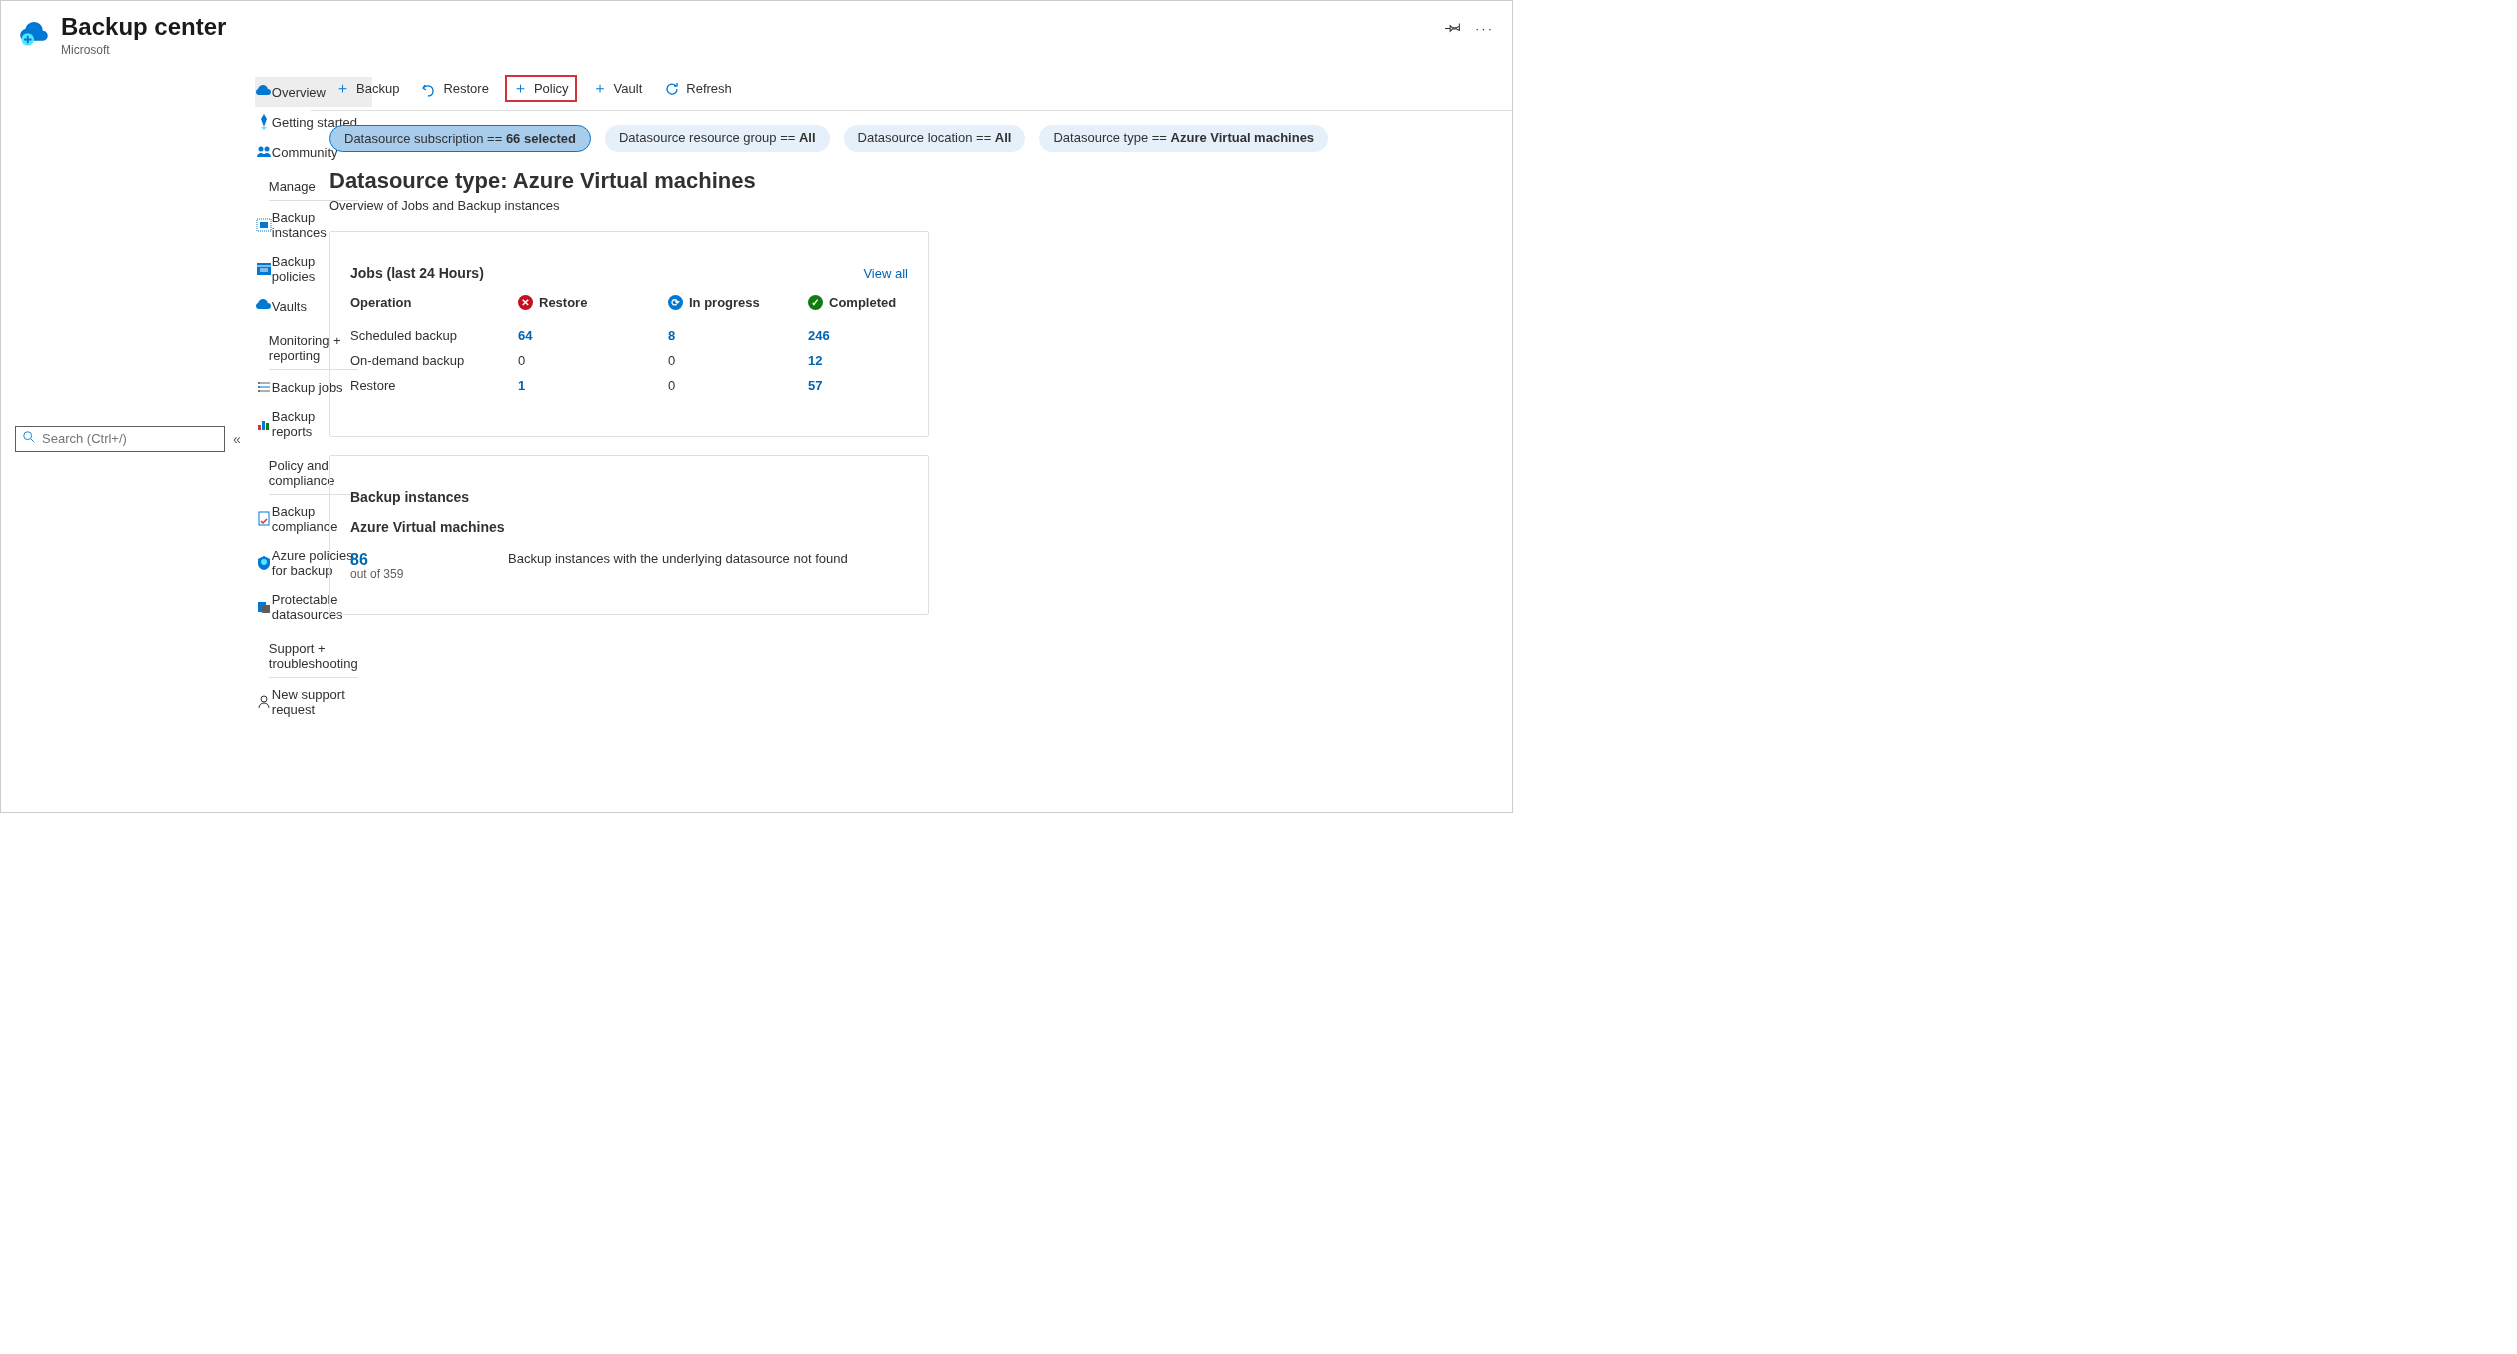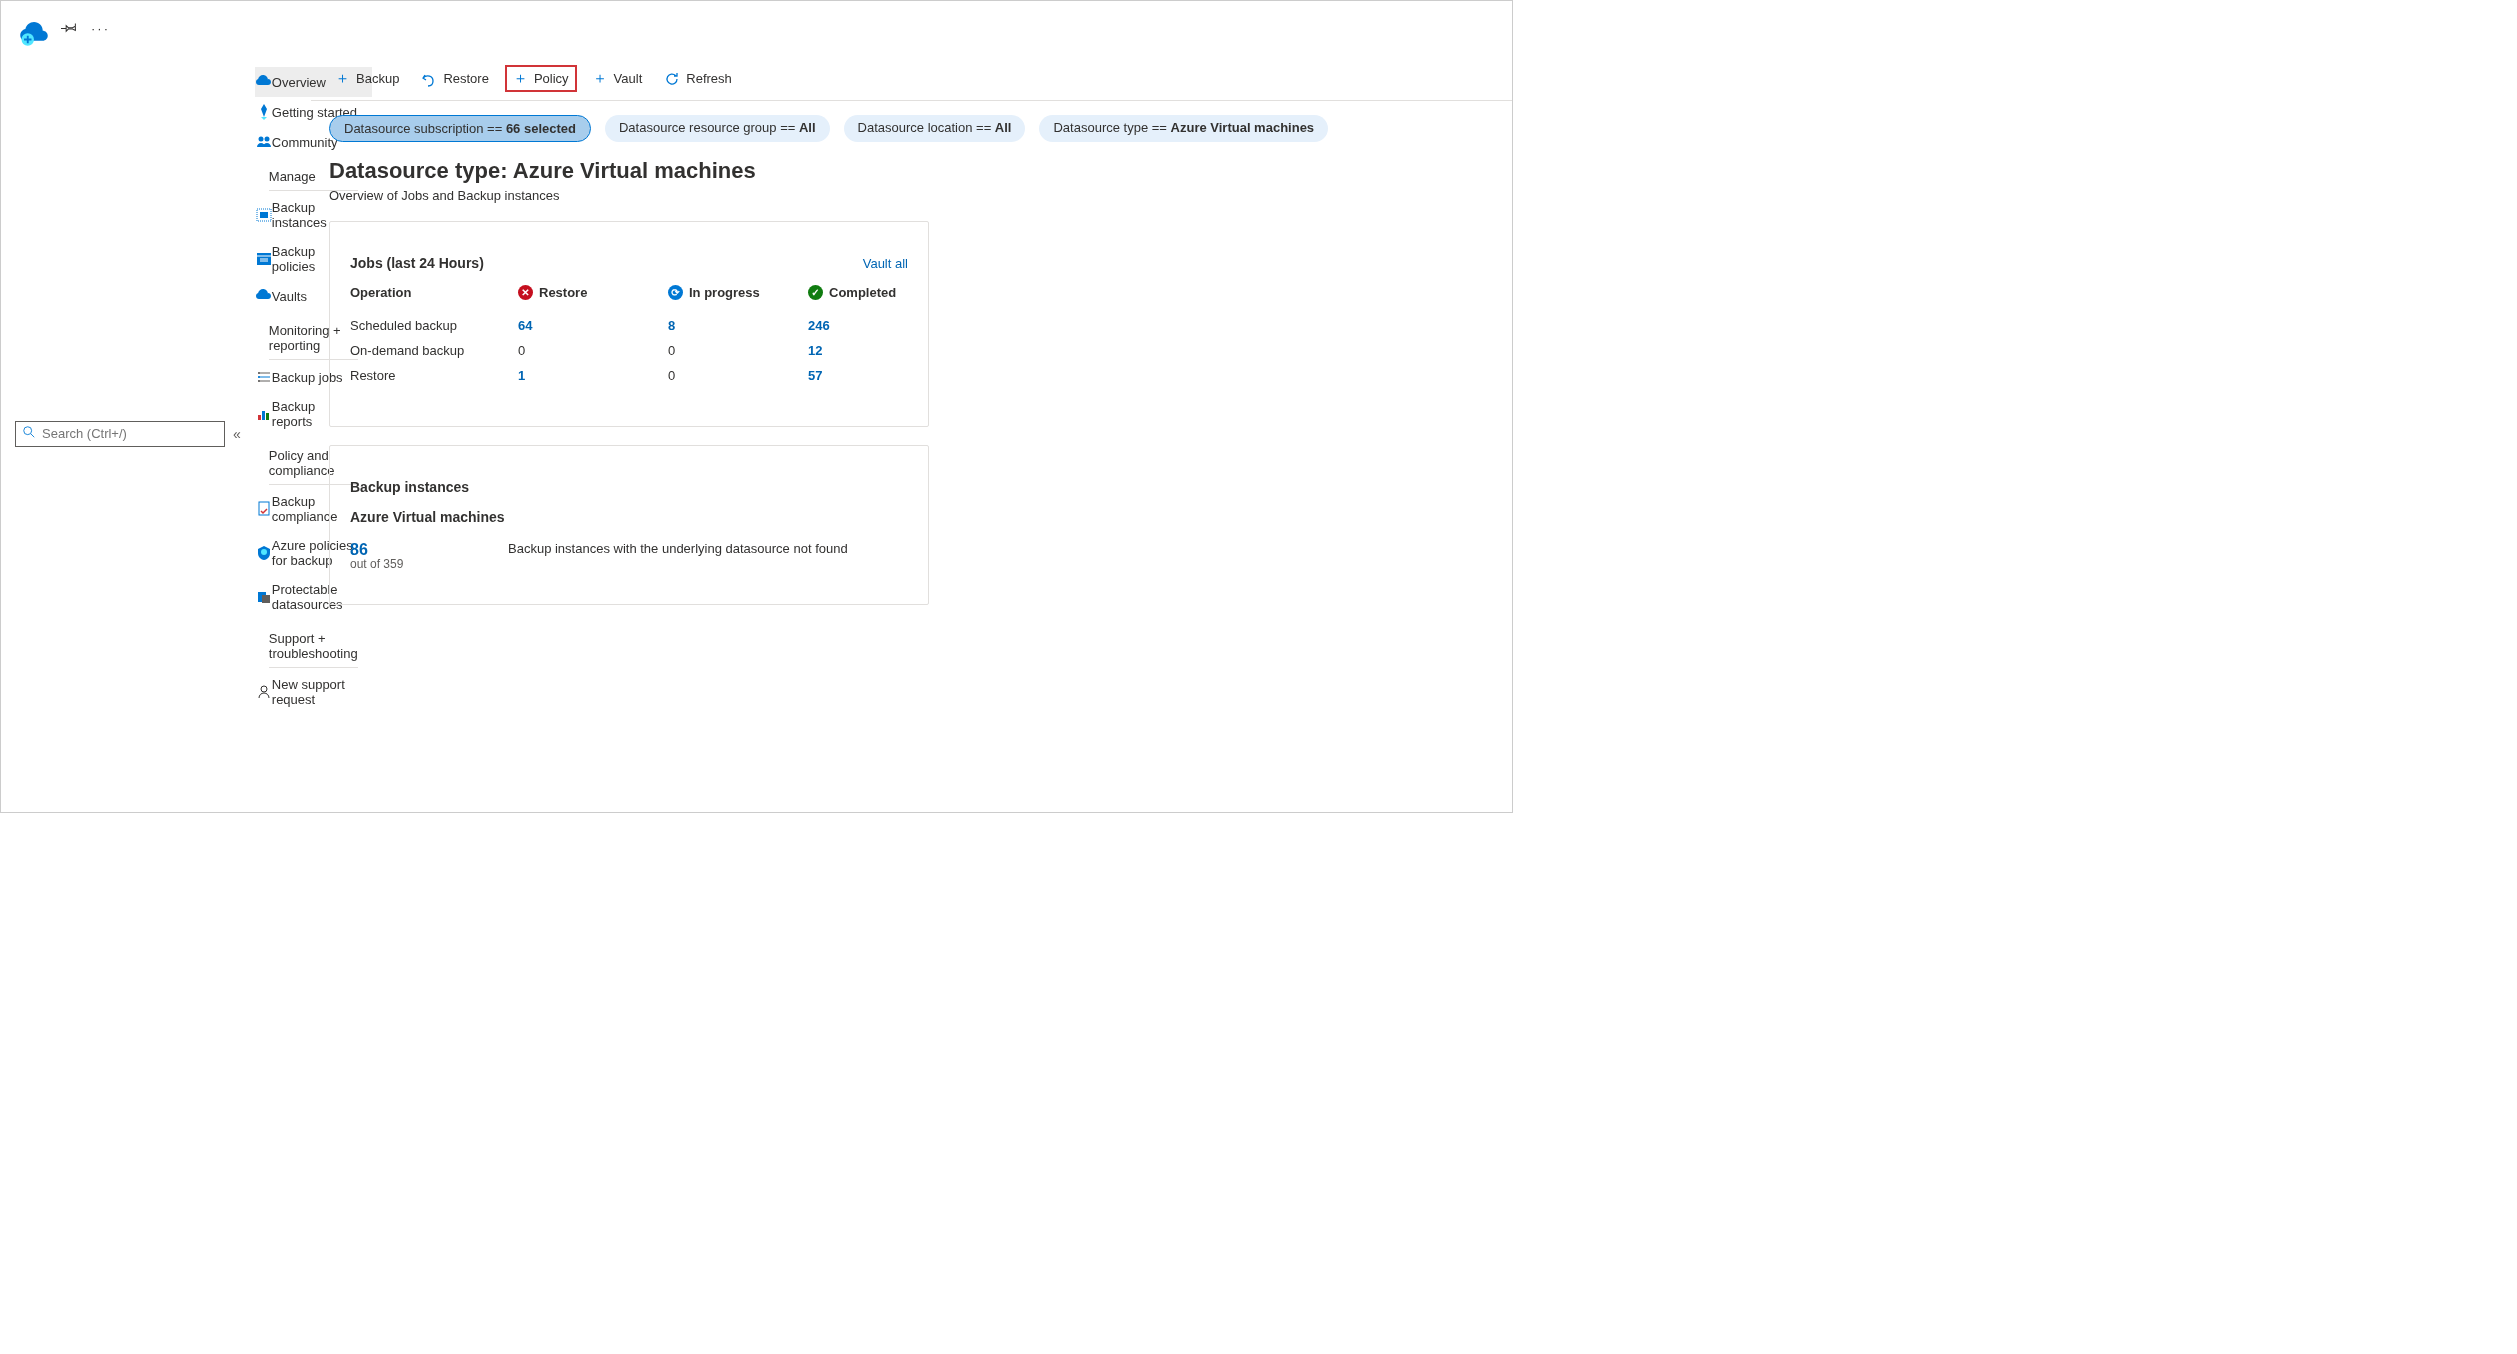--- a/index.html
+++ b/index.html
@@ -90,20 +90,24 @@
 <div class="app">
 
   <div class="header">
     <span class="header-icon">
       <svg viewBox="0 0 24 24" width="30" height="30">
           <path fill="#0078d4" d="M19 11c0-3.9-3.1-7-7-7-3.4 0-6.2 2.4-6.9 5.6C2.8 10.1 1 12.1 1 14.5 1 17 3 19 5.5 19H19c2.2 0 4-1.8 4-4s-1.8-4-4-4z"></path>
           <circle cx="7" cy="18" r="5" fill="#50e6ff"></circle>
           <path fill="#0078d4" d="M7 15v6m-3-3h6" stroke="#0078d4" stroke-width="1.5"></path>
         </svg>
     </span>
+    <div class="header-titles">
+      <div class="header-title">Backup center</div>
+      <div class="header-subtitle">Microsoft</div>
+    </div>
     <div class="header-actions">
       <span class="pin-icon">
         <svg width="16" height="16" viewBox="0 0 16 16">
             <path fill="none" stroke="#323130" stroke-width="1" d="M10 1l5 5-3 1-3 3v3l-2-2-4 4 4-4-2-2h3l3-3 1-3z" transform="rotate(45 8 8)"></path>
           </svg>
       </span>
       <span class="more-icon" style="letter-spacing:2px;">···</span>
     </div>
   </div>
 
@@ -301,21 +305,21 @@
         </div>
       </div>
 
       <div class="content">
         <div class="section-title">Datasource type: Azure Virtual machines</div>
         <div class="section-sub">Overview of Jobs and Backup instances</div>
 
         <div class="card">
           <div class="card-head">
             <span class="card-title">Jobs (last 24 Hours)</span>
-            <span class="link">Vault all</span>
+            <span class="link">View all</span>
           </div>
           <div class="jobs-row jobs-head">
             <span class="col col-op">Operation</span>
             <span class="col col-f">
                 <span class="status-circle sc-red">✕</span>
                 <span>Restore</span>
               </span>
             <span class="col col-p">
                 <span class="status-circle sc-blue">⟳</span>
                 <span>In progress</span>

